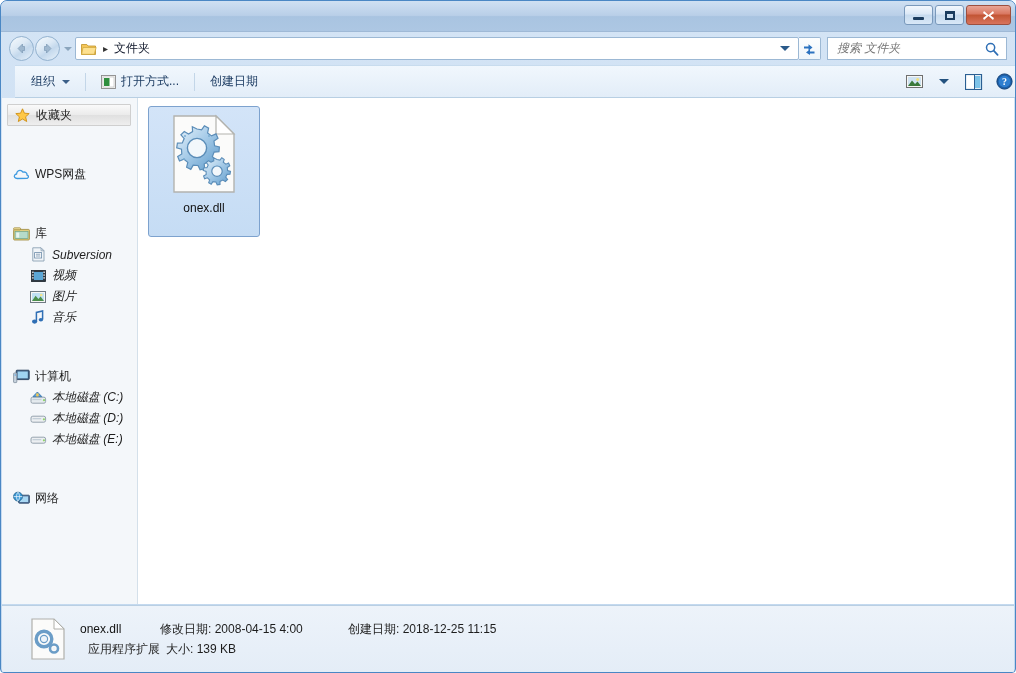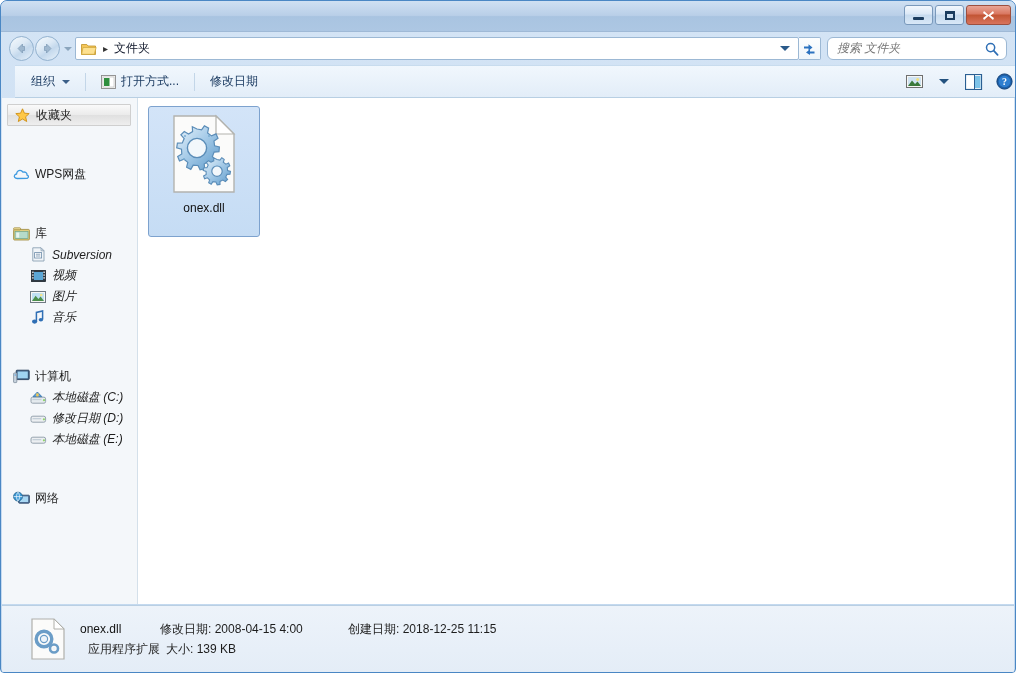--- a/index.html
+++ b/index.html
@@ -163,21 +163,21 @@
     margin-left: -3px;
     margin-right: 6px;
     box-sizing: border-box;
     cursor: default;
   }
   .searchbox {
     width: 180px;
     height: 23px;
     background: #ffffff;
     border: 1px solid #9cb8d4;
-    border-radius: 6px;
+    border-radius: 0;
     display: flex;
     align-items: center;
     box-sizing: border-box;
     cursor: text;
   }
   .searchph {
     flex: 1;
     font-size: 12px;
     font-style: italic;
     color: #777777;
@@ -415,21 +415,21 @@
         <svg width="15" height="14" viewBox="0 0 15 14">
           <rect x="0.5" y="0.5" width="14" height="13" fill="#f4f4f2" stroke="#8a8a8a" stroke-width="0.9"></rect>
           <rect x="2" y="2" width="11" height="10" fill="#ffffff" stroke="#b7b7b7" stroke-width="0.6"></rect>
           <rect x="3" y="3" width="5.5" height="8" fill="#2f8f3e"></rect>
         </svg>
       </span>
       <span>打开方式...</span>
     </div>
     <div class="tb-sep"></div>
     <div class="tbitem">
-      <span>修改日期</span>
+      <span>创建日期</span>
     </div>
 
     <div class="tb-right">
       <div class="tbicon-btn">
         <svg width="17" height="15" viewBox="0 0 17 15">
           <rect x="0.5" y="1.5" width="16" height="12" fill="#f7f7f5" stroke="#6f6f6f" stroke-width="1"></rect>
           <rect x="2" y="3" width="13" height="9" fill="#cfe3f2"></rect>
           <path d="M2 12 L6 6.5 L9 10 L11.5 7.5 L15 12 Z" fill="#3b7a3b"></path>
           <circle cx="11.6" cy="5.4" r="1.5" fill="#f2df7a"></circle>
         </svg>
@@ -578,21 +578,21 @@
       </div>
 
       <div class="nav-item child">
         <span class="nicon">
           <svg width="17" height="12" viewBox="0 0 17 12">
             <rect x="1" y="3.2" width="14.6" height="6" rx="1.8" fill="#eceff2" stroke="#8b9aa6" stroke-width="0.9"></rect>
             <rect x="2.6" y="5" width="8.6" height="1.3" fill="#c4cfd8"></rect>
             <circle cx="13.9" cy="6.3" r="1.1" fill="#8fd36a"></circle>
           </svg>
         </span>
-        <span>修改日期 (D:)</span>
+        <span>本地磁盘 (D:)</span>
       </div>
 
       <div class="nav-item child">
         <span class="nicon">
           <svg width="17" height="12" viewBox="0 0 17 12">
             <rect x="1" y="3.2" width="14.6" height="6" rx="1.8" fill="#eceff2" stroke="#8b9aa6" stroke-width="0.9"></rect>
             <rect x="2.6" y="5" width="8.6" height="1.3" fill="#c4cfd8"></rect>
             <circle cx="13.9" cy="6.3" r="1.1" fill="#8fd36a"></circle>
           </svg>
         </span>

